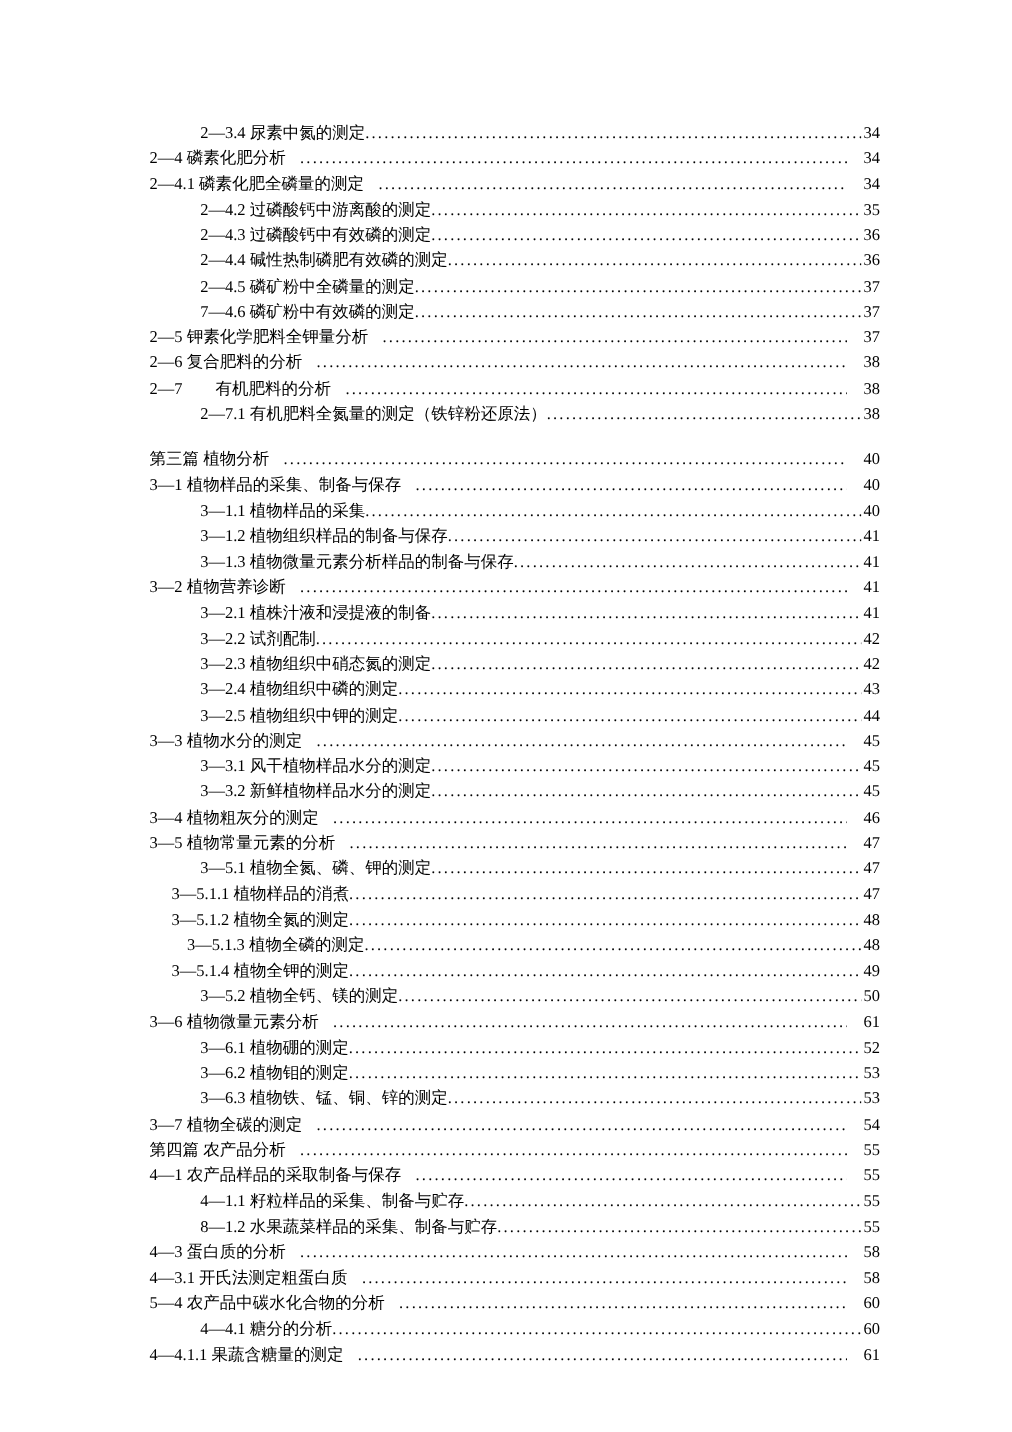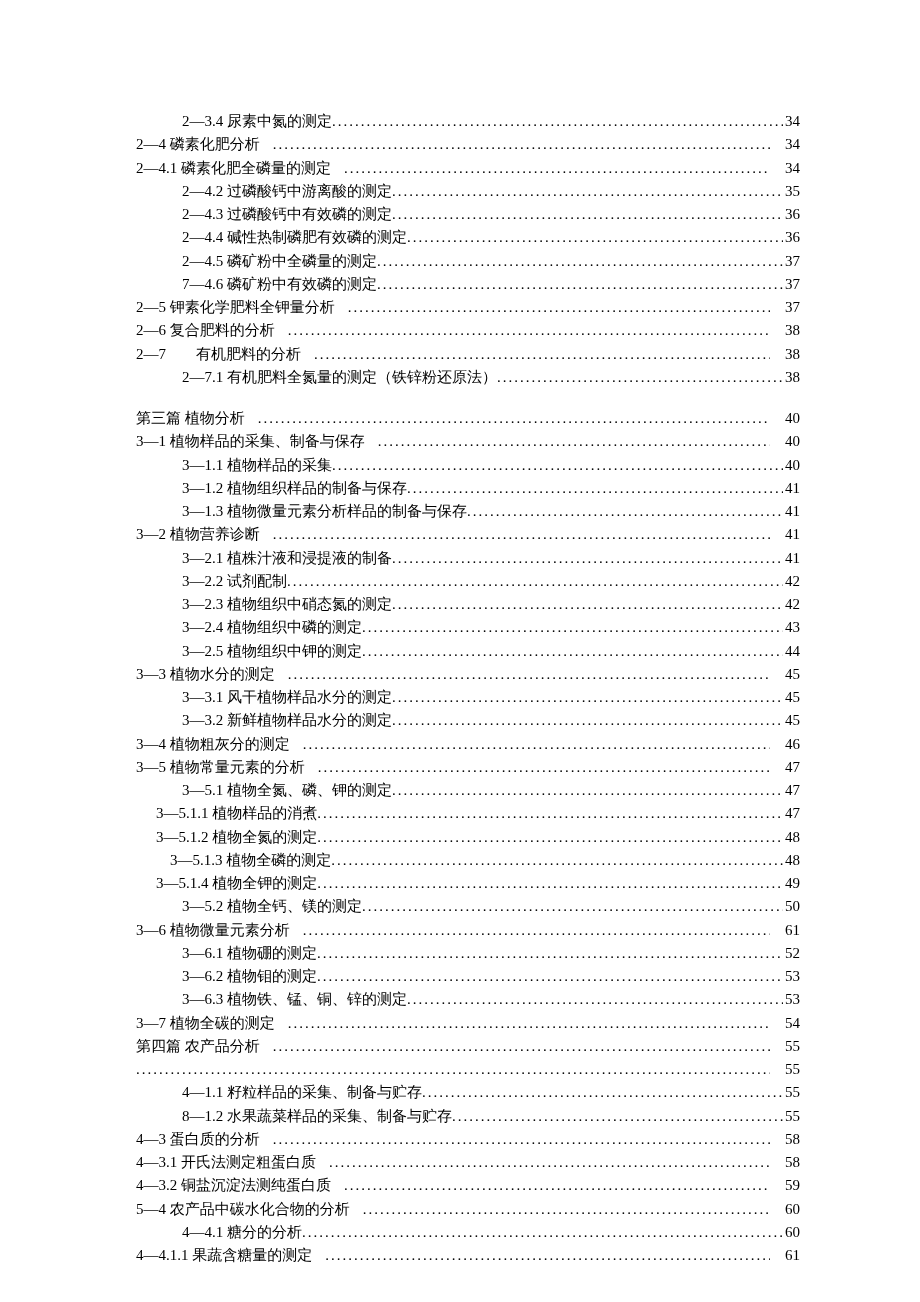--- a/index.html
+++ b/index.html
@@ -244,20 +244,21 @@
       <span class="toc-label">3—7  植物全碳的测定</span>
       <span class="toc-dots"></span>
       <span class="toc-page">54</span>
     </div>
     <div class="toc-line ind1">
       <span class="toc-label">第四篇  农产品分析</span>
       <span class="toc-dots"></span>
       <span class="toc-page">55</span>
     </div>
     <div class="toc-line ind1">
+      <span class="toc-label"> 4—1  农产品样品的采取制备与保存</span>
       <span class="toc-dots"></span>
       <span class="toc-page">55</span>
     </div>
     <div class="toc-line ind2">
       <span class="toc-label">4—1.1  籽粒样品的采集、制备与贮存</span>
       <span class="toc-dots"></span>
       <span class="toc-page">55</span>
     </div>
     <div class="toc-line ind2">
       <span class="toc-label">8—1.2  水果蔬菜样品的采集、制备与贮存</span>
@@ -266,25 +267,20 @@
     </div>
     <div class="toc-line ind1">
       <span class="toc-label"> 4—3  蛋白质的分析</span>
       <span class="toc-dots"></span>
       <span class="toc-page">58</span>
     </div>
     <div class="toc-line ind1">
       <span class="toc-label">  4—3.1 开氏法测定粗蛋白质</span>
       <span class="toc-dots"></span>
       <span class="toc-page">58</span>
-    </div>
-    <div class="toc-line ind1">
-      <span class="toc-label">  4—3.2 铜盐沉淀法测纯蛋白质</span>
-      <span class="toc-dots"></span>
-      <span class="toc-page">59</span>
     </div>
     <div class="toc-line ind1">
       <span class="toc-label"> 5—4  农产品中碳水化合物的分析</span>
       <span class="toc-dots"></span>
       <span class="toc-page">60</span>
     </div>
     <div class="toc-line ind2">
       <span class="toc-label">4—4.1  糖分的分析</span>
       <span class="toc-dots"></span>
       <span class="toc-page">60</span>

